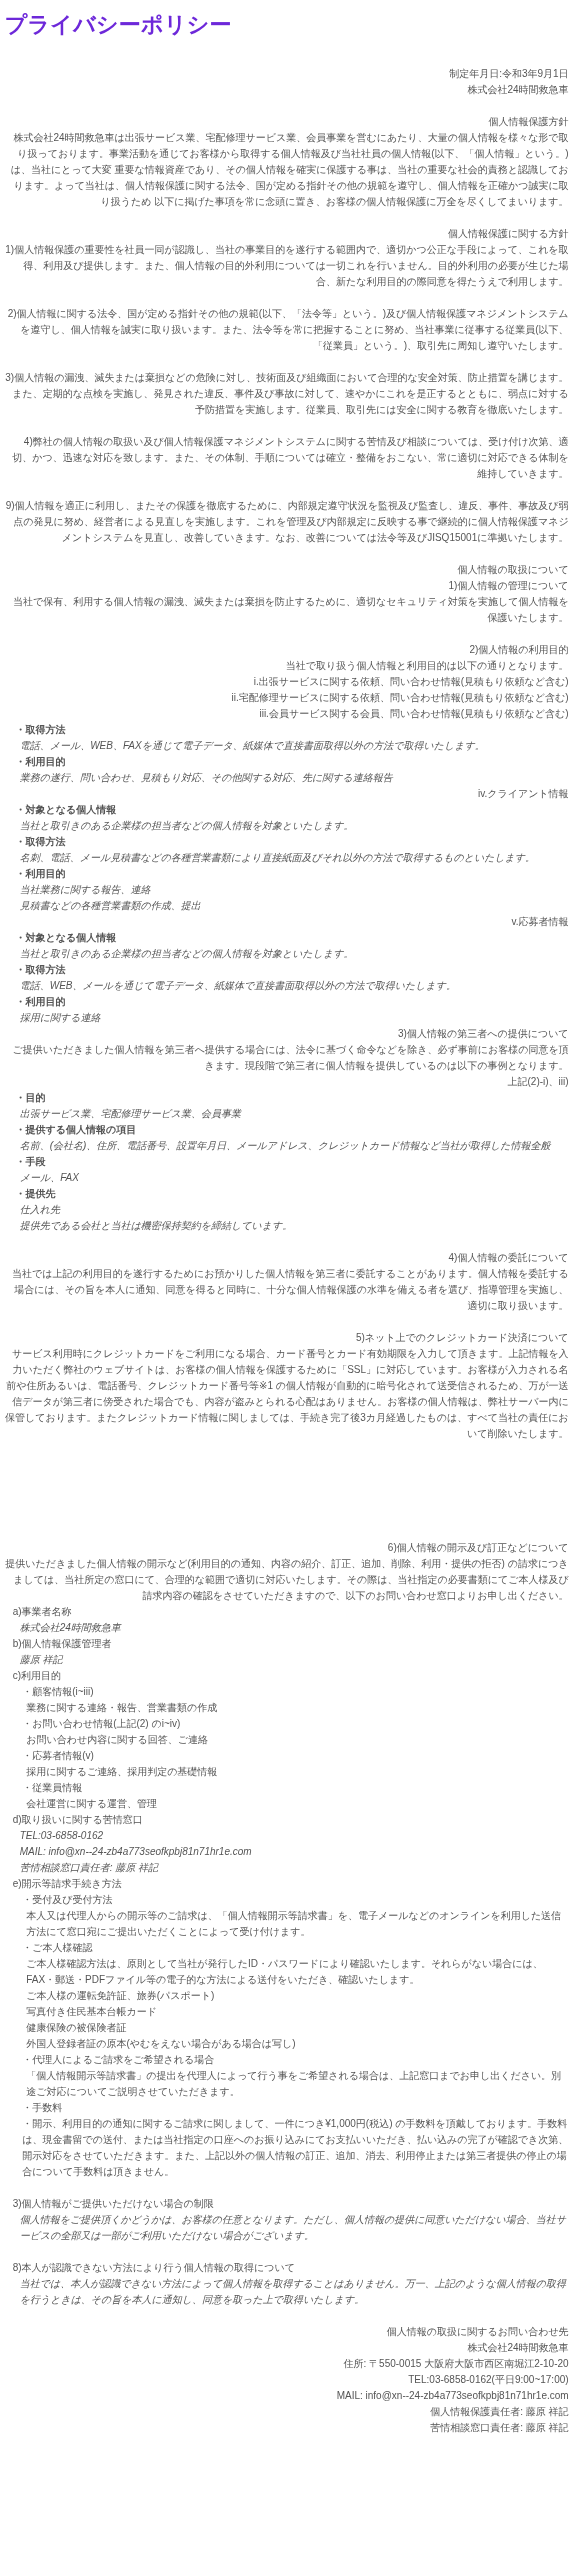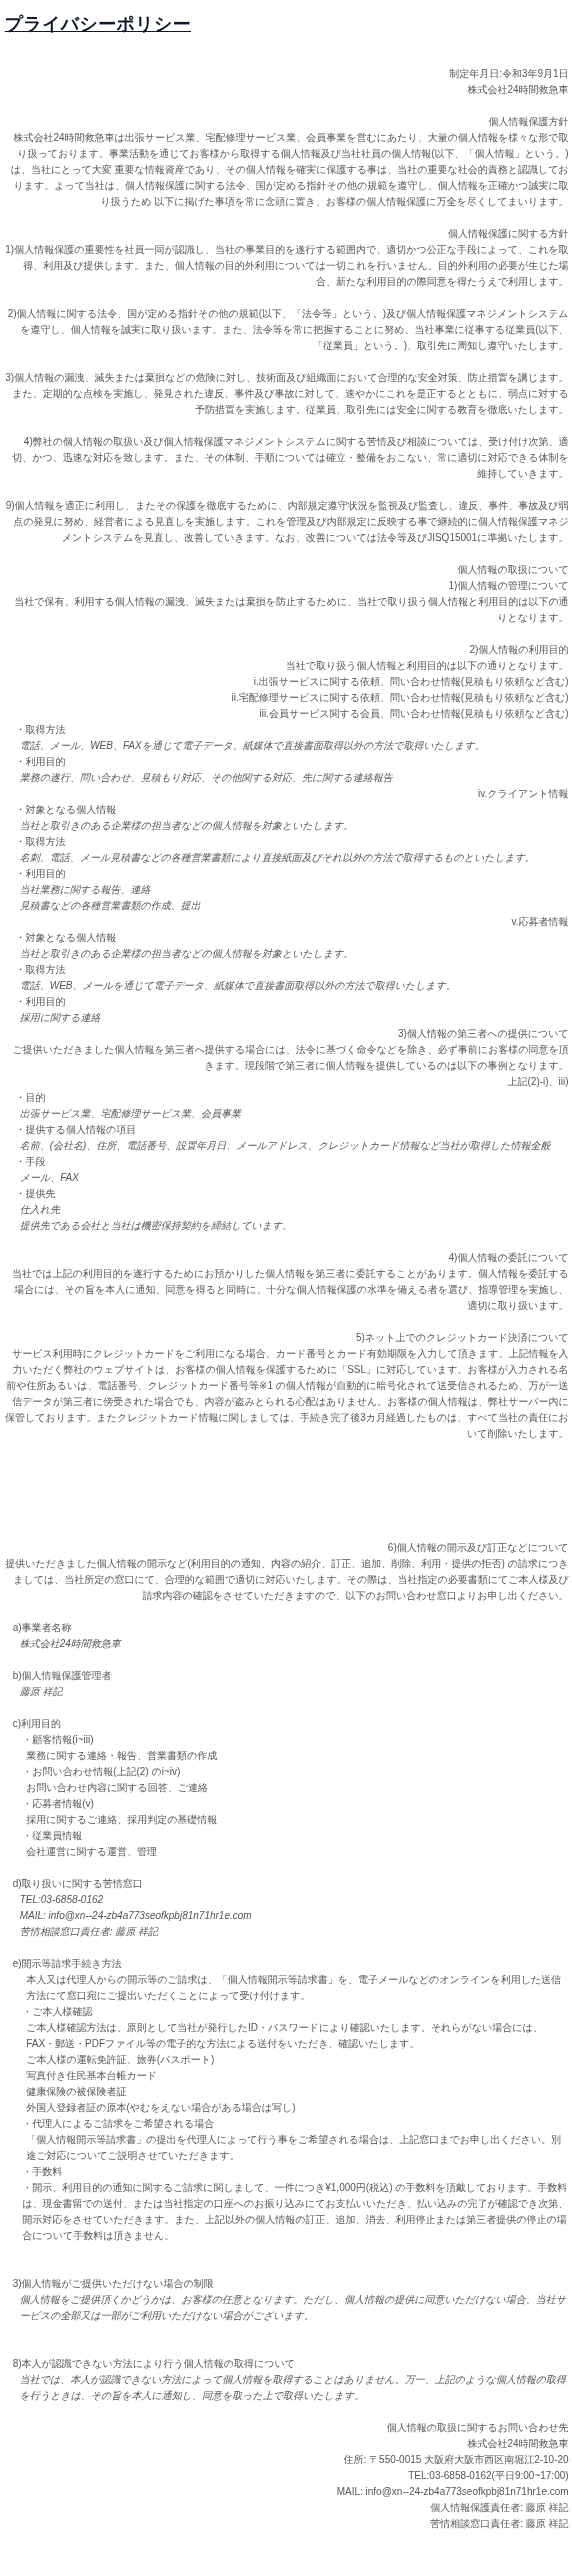--- a/index.html
+++ b/index.html
@@ -7,37 +7,36 @@
     width: 572px;
     height: 2576px;
     background: #ffffff;
     box-sizing: border-box;
     padding: 0 3.4px 0 4.7px;
     overflow: hidden;
     font-family: "Liberation Sans", "DejaVu Sans", sans-serif;
   }
   h1.page-title {
     margin: 9.4px 0 25.6px 0;
-    font-size: 18px;
+    font-size: 22px;
     line-height: 31px;
     font-weight: 700;
-    color: #0f172a;
+    color: #6d28d9;
     letter-spacing: 0.3px;
-    text-decoration: underline;
   }
   .line {
     font-size: 10px;
     line-height: 16px;
     color: #555555;
     overflow-wrap: break-word;
     white-space: pre-wrap;
   }
   .i0 { padding-left: 0; text-align: right; }
-  .i1 { padding-left: 8px; margin-top: 16px; }
-  .i2 { padding-left: 10.8px; }
+  .i1 { padding-left: 8px; }
+  .i2 { padding-left: 10.8px; font-weight: bold; }
   .i3 { padding-left: 15px; font-style: italic; }
   .i4 { padding-left: 17.5px; }
   .i5 { padding-left: 21.5px; }
   .gap-s { height: 16px; }
   .gap-l { height: 98px; }
 </style>
 </head>
 <body>
 
 <main>
@@ -55,21 +54,21 @@
       <div class="line i0">2)個人情報に関する法令、国が定める指針その他の規範(以下、「法令等」という。)及び個人情報保護マネジメントシステムを遵守し、個人情報を誠実に取り扱います。また、法令等を常に把握することに努め、当社事業に従事する従業員(以下、「従業員」という。)、取引先に周知し遵守いたします。</div>
       <div class="gap-s"></div>
       <div class="line i0">3)個人情報の漏洩、滅失または棄損などの危険に対し、技術面及び組織面において合理的な安全対策、防止措置を講じます。また、定期的な点検を実施し、発見された違反、事件及び事故に対して、速やかにこれを是正するとともに、弱点に対する予防措置を実施します。従業員、取引先には安全に関する教育を徹底いたします。</div>
       <div class="gap-s"></div>
       <div class="line i0">4)弊社の個人情報の取扱い及び個人情報保護マネジメントシステムに関する苦情及び相談については、受け付け次第、適切、かつ、迅速な対応を致します。また、その体制、手順については確立・整備をおこない、常に適切に対応できる体制を維持していきます。</div>
       <div class="gap-s"></div>
       <div class="line i0">9)個人情報を適正に利用し、またその保護を徹底するために、内部規定遵守状況を監視及び監査し、違反、事件、事故及び弱点の発見に努め、経営者による見直しを実施します。これを管理及び内部規定に反映する事で継続的に個人情報保護マネジメントシステムを見直し、改善していきます。なお、改善については法令等及びJISQ15001に準拠いたします。</div>
       <div class="gap-s"></div>
       <div class="line i0">個人情報の取扱について</div>
       <div class="line i0">1)個人情報の管理について</div>
-      <div class="line i0">当社で保有、利用する個人情報の漏洩、滅失または棄損を防止するために、当社で取り扱う個人情報と利用目的は以下の通りとなります。</div>
+      <div class="line i0">当社で保有、利用する個人情報の漏洩、滅失または棄損を防止するために、適切なセキュリティ対策を実施して個人情報を保護いたします。</div>
       <div class="gap-s"></div>
       <div class="line i0">2)個人情報の利用目的</div>
       <div class="line i0">当社で取り扱う個人情報と利用目的は以下の通りとなります。</div>
       <div class="line i0">i.出張サービスに関する依頼、問い合わせ情報(見積もり依頼など含む)</div>
       <div class="line i0">ii.宅配修理サービスに関する依頼、問い合わせ情報(見積もり依頼など含む)</div>
       <div class="line i0">iii.会員サービス関する会員、問い合わせ情報(見積もり依頼など含む)</div>
       <div class="line i2">・取得方法</div>
       <div class="line i3">電話、メール、WEB、FAXを通じて電子データ、紙媒体で直接書面取得以外の方法で取得いたします。</div>
       <div class="line i2">・利用目的</div>
       <div class="line i3">業務の遂行、問い合わせ、見積もり対応、その他関する対応、先に関する連絡報告</div>
@@ -120,20 +119,21 @@
       <div class="line i5">お問い合わせ内容に関する回答、ご連絡</div>
       <div class="line i4">・応募者情報(v)</div>
       <div class="line i5">採用に関するご連絡、採用判定の基礎情報</div>
       <div class="line i4">・従業員情報</div>
       <div class="line i5">会社運営に関する運営、管理</div>
       <div class="line i1">d)取り扱いに関する苦情窓口</div>
       <div class="line i3">TEL:03-6858-0162</div>
       <div class="line i3">MAIL: info@xn--24-zb4a773seofkpbj81n71hr1e.com</div>
       <div class="line i3">苦情相談窓口責任者: 藤原 祥記</div>
       <div class="line i1">e)開示等請求手続き方法</div>
+      <div class="line i4">・受付及び受付方法</div>
       <div class="line i5">本人又は代理人からの開示等のご請求は、「個人情報開示等請求書」を、電子メールなどのオンラインを利用した送信方法にて窓口宛にご提出いただくことによって受け付けます。</div>
       <div class="line i4">・ご本人様確認</div>
       <div class="line i5">ご本人様確認方法は、原則として当社が発行したID・パスワードにより確認いたします。それらがない場合には、FAX・郵送・PDFファイル等の電子的な方法による送付をいただき、確認いたします。</div>
       <div class="line i5">ご本人様の運転免許証、旅券(パスポート)</div>
       <div class="line i5">写真付き住民基本台帳カード</div>
       <div class="line i5">健康保険の被保険者証</div>
       <div class="line i5">外国人登録者証の原本(やむをえない場合がある場合は写し)</div>
       <div class="line i4">・代理人によるご請求をご希望される場合</div>
       <div class="line i5">「個人情報開示等請求書」の提出を代理人によって行う事をご希望される場合は、上記窓口までお申し出ください。別途ご対応についてご説明させていただきます。</div>
       <div class="line i4">・手数料</div>

